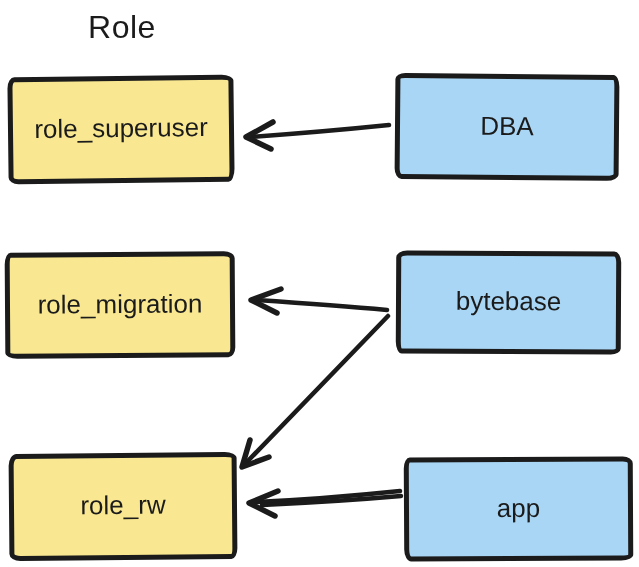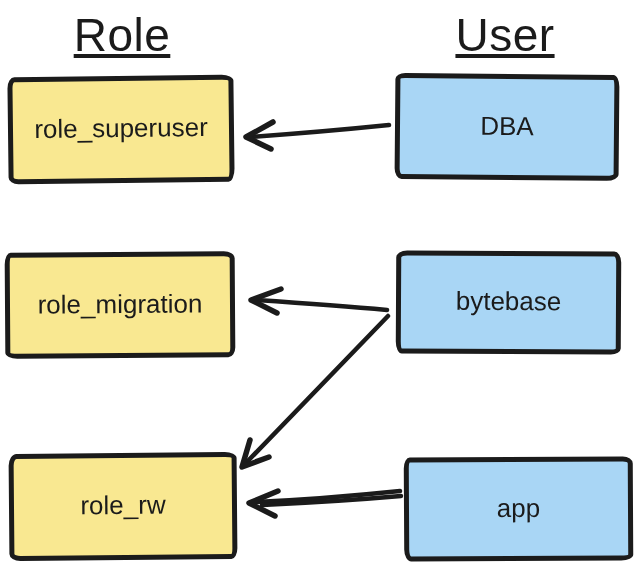--- a/index.html
+++ b/index.html
@@ -12,26 +12,25 @@
     width: 639px;
     height: 567px;
     background: #ffffff;
     overflow: hidden;
     font-family: "Liberation Sans", sans-serif;
     color: #1b1b1b;
   }
   .col-header {
     position: absolute;
     top: 10px;
-    font-size: 46px;
+    font-size: 32px;
     line-height: 1.1;
     text-align: center;
     color: #1b1b1b;
     letter-spacing: 0.5px;
-    text-decoration: underline;
   }
   #h-role { left: 0px;  width: 244px; }
   #h-user { left: 390px; width: 230px; }
 
   .node {
     position: absolute;
     box-sizing: border-box;
     border: 5px solid #1b1b1b;
     display: flex;
     align-items: center;
@@ -90,21 +89,20 @@
   svg.arrows path.line { stroke-width: 4.5px; }
   svg.arrows path.head { stroke-width: 5.5px; }
 </style>
 </head>
 <body>
 
 <div class="canvas">
 
   <div class="col-header" id="h-role">Role</div>
 
-  <div class="col-header" id="h-user">User</div>
 
   <div class="node role-node" id="n-superuser">
     <span class="node-label">role_superuser</span>
   </div>
 
   <div class="node user-node" id="n-dba">
     <span class="node-label">DBA</span>
   </div>
 
   <div class="node role-node" id="n-migration">

